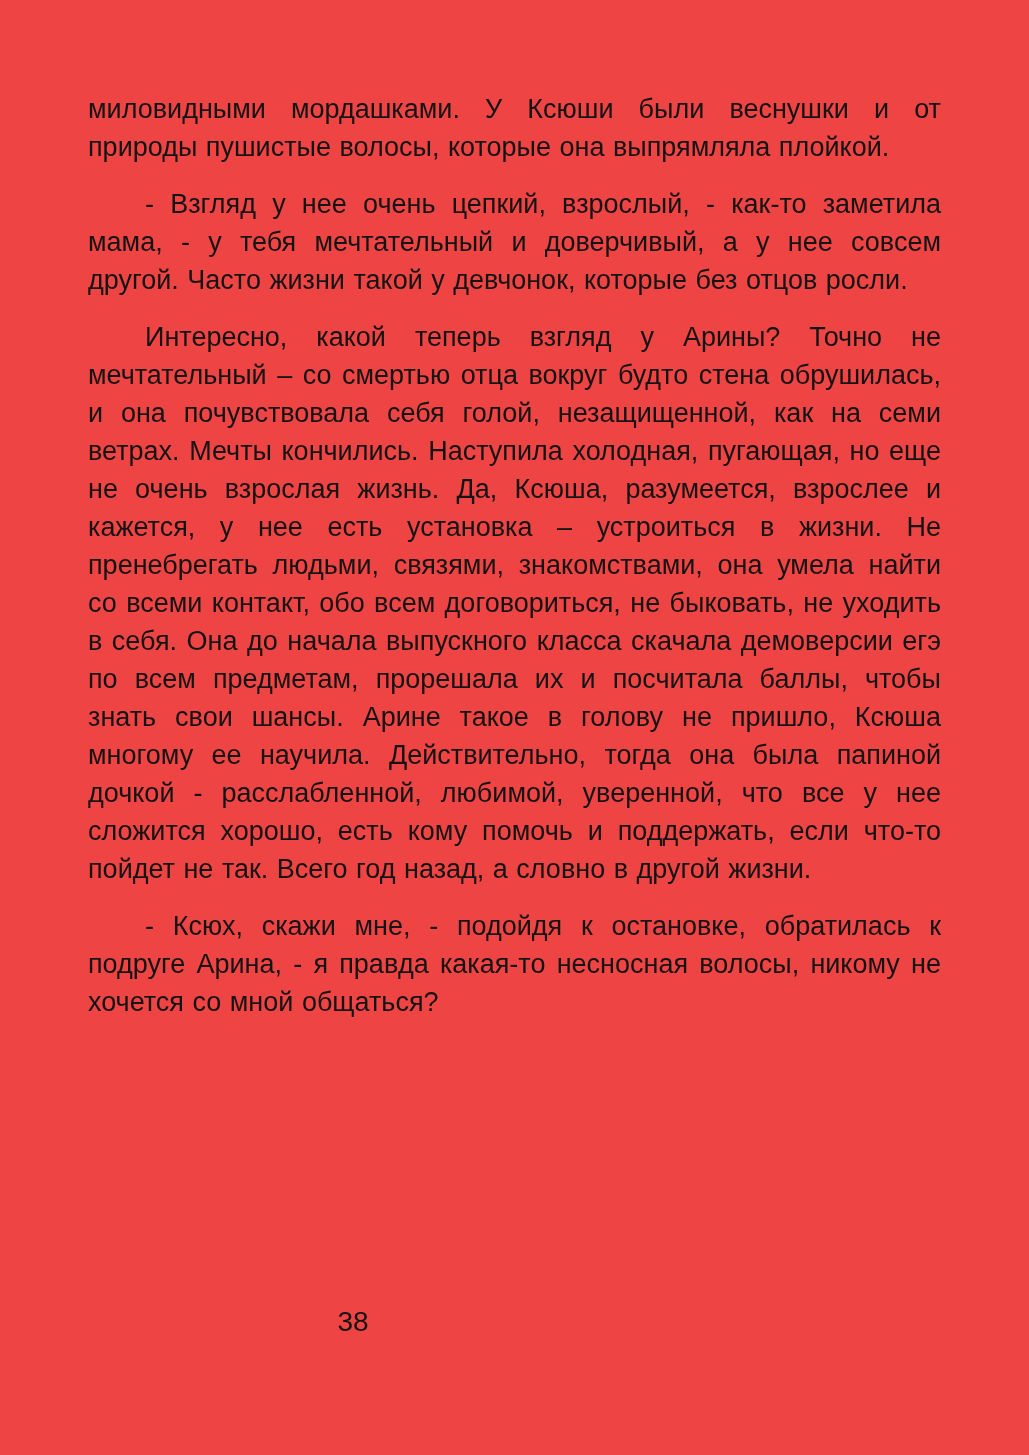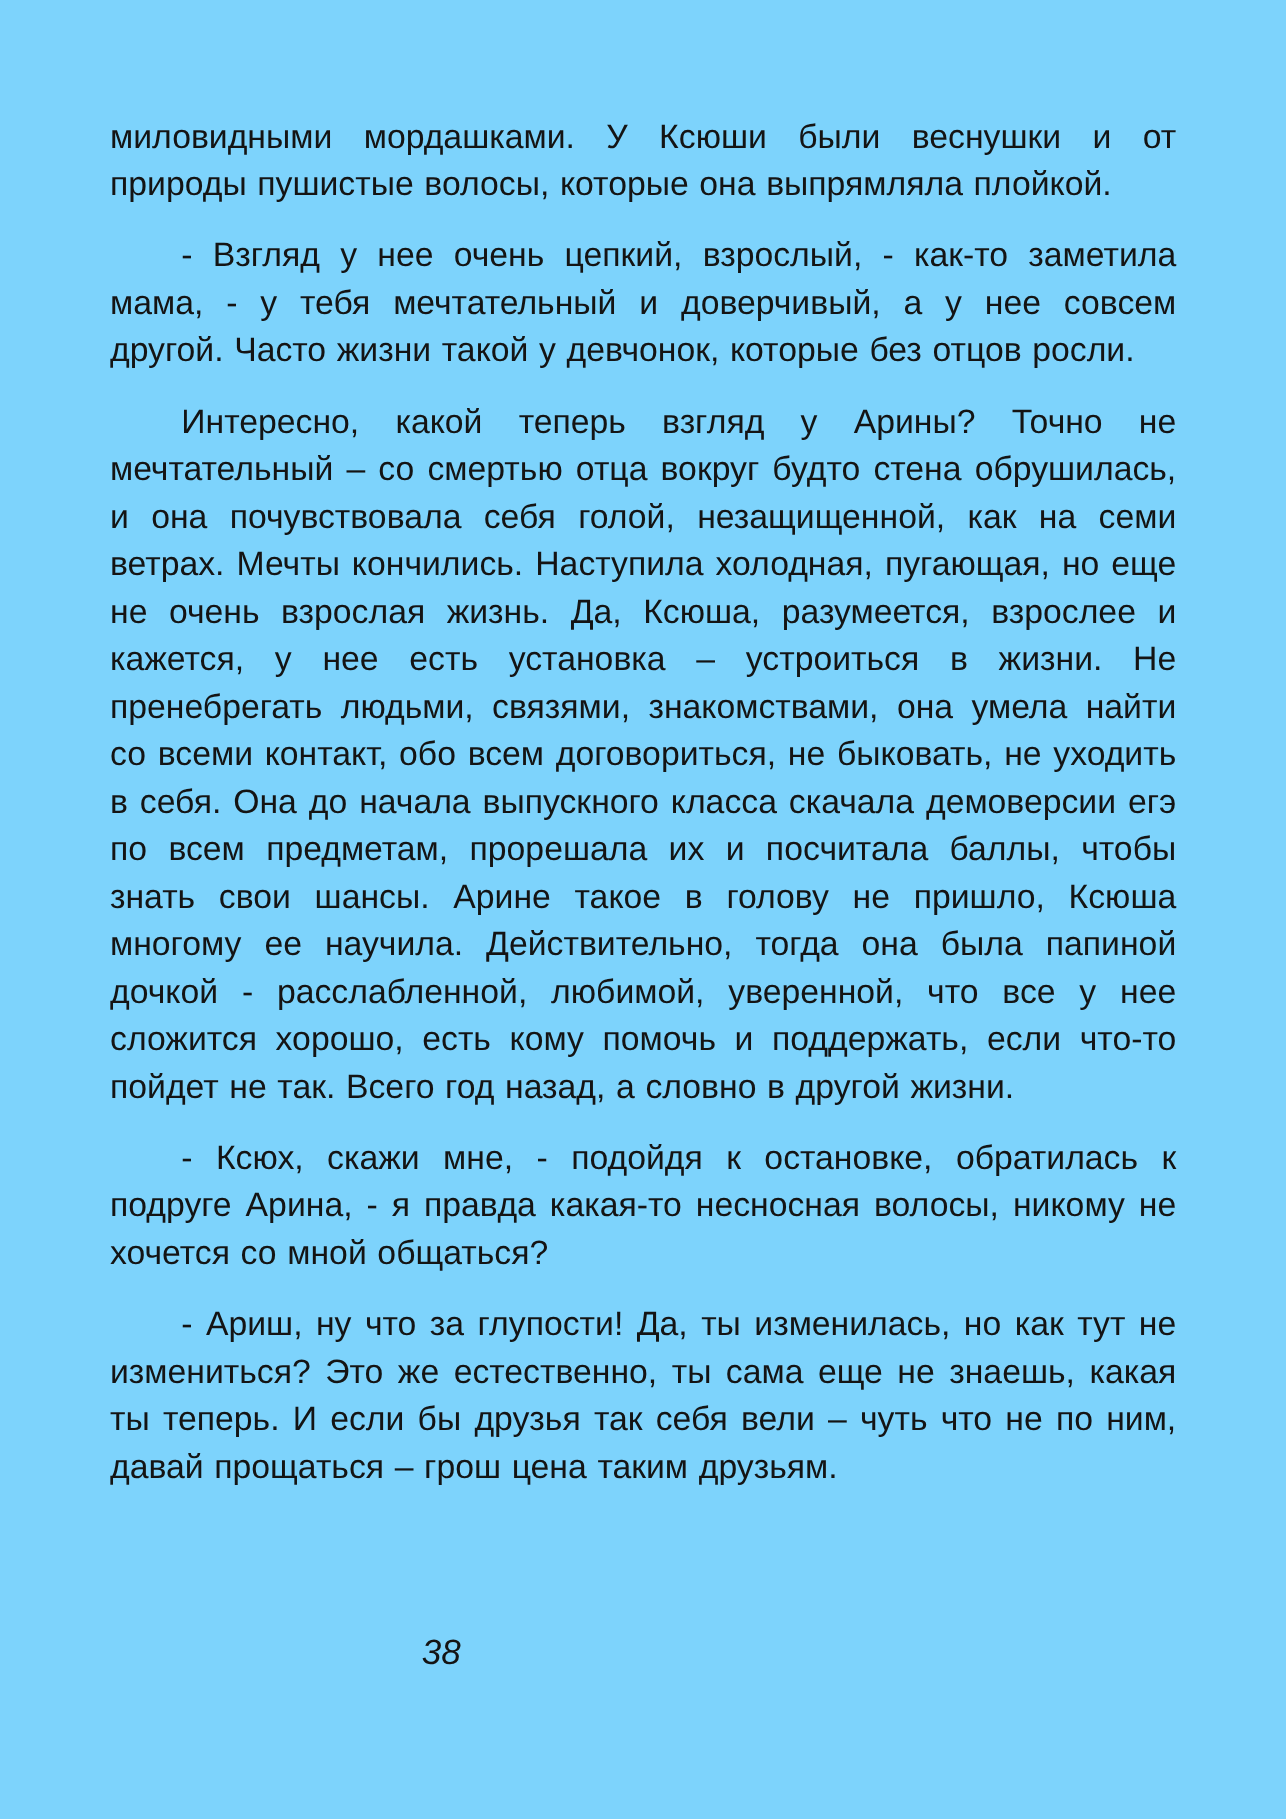--- a/index.html
+++ b/index.html
@@ -4,21 +4,21 @@
 <style>
   html, body {
     margin: 0;
     padding: 0;
     background: #ffffff;
   }
   .page {
     position: relative;
     width: 1029px;
     height: 1455px;
-    background: #7dd3fc;
+    background: #ef4444;
     color: #141414;
     font-family: "Liberation Sans", sans-serif;
     overflow: hidden;
   }
   .text-block {
     position: absolute;
     left: 88px;
     top: 90px;
     width: 853px;
   }
@@ -36,28 +36,26 @@
   }
   .page-number {
     position: absolute;
     left: 317px;
     top: 1303px;
     width: 72px;
     text-align: center;
     font-size: 28px;
     line-height: 38px;
     color: #141414;
-    font-style: italic;
   }
 </style>
 </head>
 <body>
 
 <div class="page">
   <div class="text-block">
     <p class="para no-indent">миловидными мордашками. У Ксюши были веснушки и от природы пушистые волосы, которые она выпрямляла плойкой.</p>
     <p class="para">- Взгляд у нее очень цепкий, взрослый, - как-то заметила мама, - у тебя мечтательный и доверчивый, а у нее совсем другой. Часто жизни такой у девчонок, которые без отцов росли.</p>
     <p class="para">Интересно, какой теперь взгляд у Арины? Точно не мечтательный – со смертью отца вокруг будто стена обрушилась, и она почувствовала себя голой, незащищенной, как на семи ветрах. Мечты кончились. Наступила холодная, пугающая, но еще не очень взрослая жизнь. Да, Ксюша, разумеется, взрослее и кажется, у нее есть установка – устроиться в жизни. Не пренебрегать людьми, связями, знакомствами, она умела найти со всеми контакт, обо всем договориться, не быковать, не уходить в себя. Она до начала выпускного класса скачала демоверсии егэ по всем предметам, прорешала их и посчитала баллы, чтобы знать свои шансы. Арине такое в голову не пришло, Ксюша многому ее научила. Действительно, тогда она была папиной дочкой - расслабленной, любимой, уверенной, что все у нее сложится хорошо, есть кому помочь и поддержать, если что-то пойдет не так. Всего год назад, а словно в другой жизни.</p>
     <p class="para">- Ксюх, скажи мне, - подойдя к остановке, обратилась к подруге Арина, - я правда какая-то несносная волосы, никому не хочется со мной общаться?</p>
-    <p class="para">- Ариш, ну что за глупости! Да, ты изменилась, но как тут не измениться? Это же естественно, ты сама еще не знаешь, какая ты теперь. И если бы друзья так себя вели – чуть что не по ним, давай прощаться – грош цена таким друзьям.</p>
   </div>
   <div class="page-number">38</div>
 </div>
 
 </body></html>

